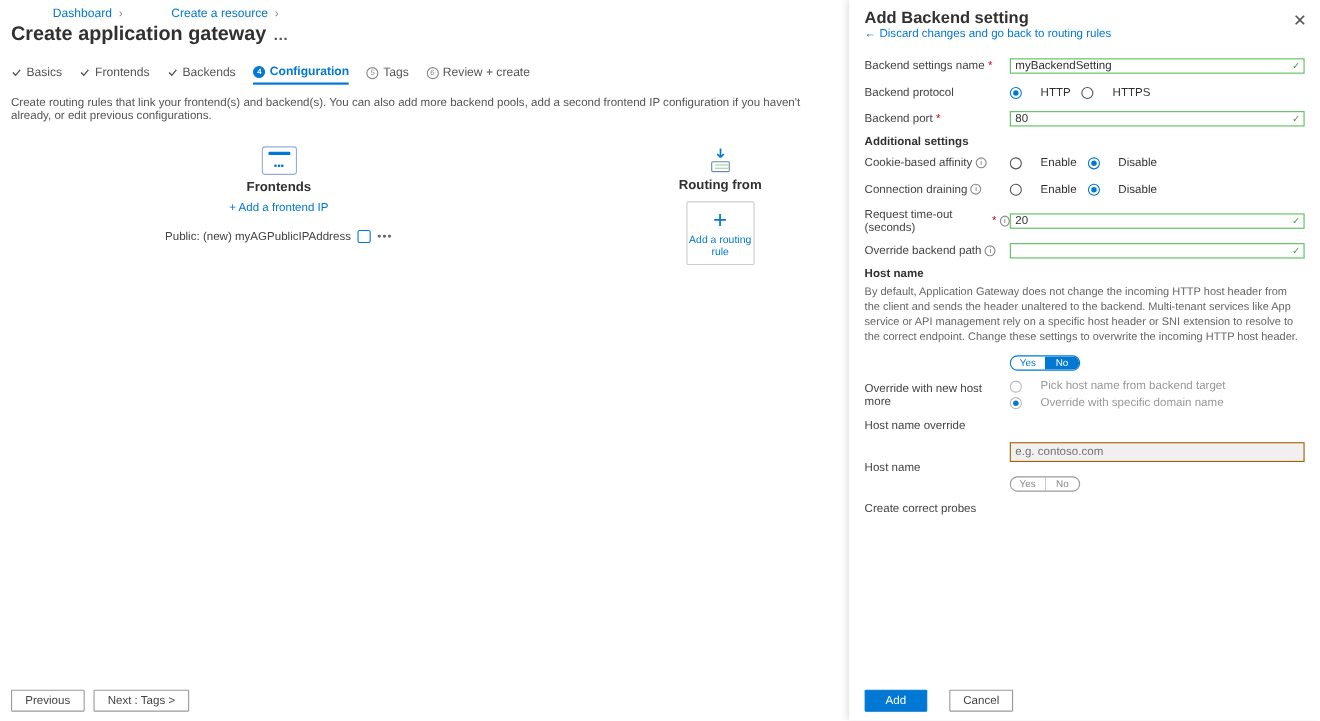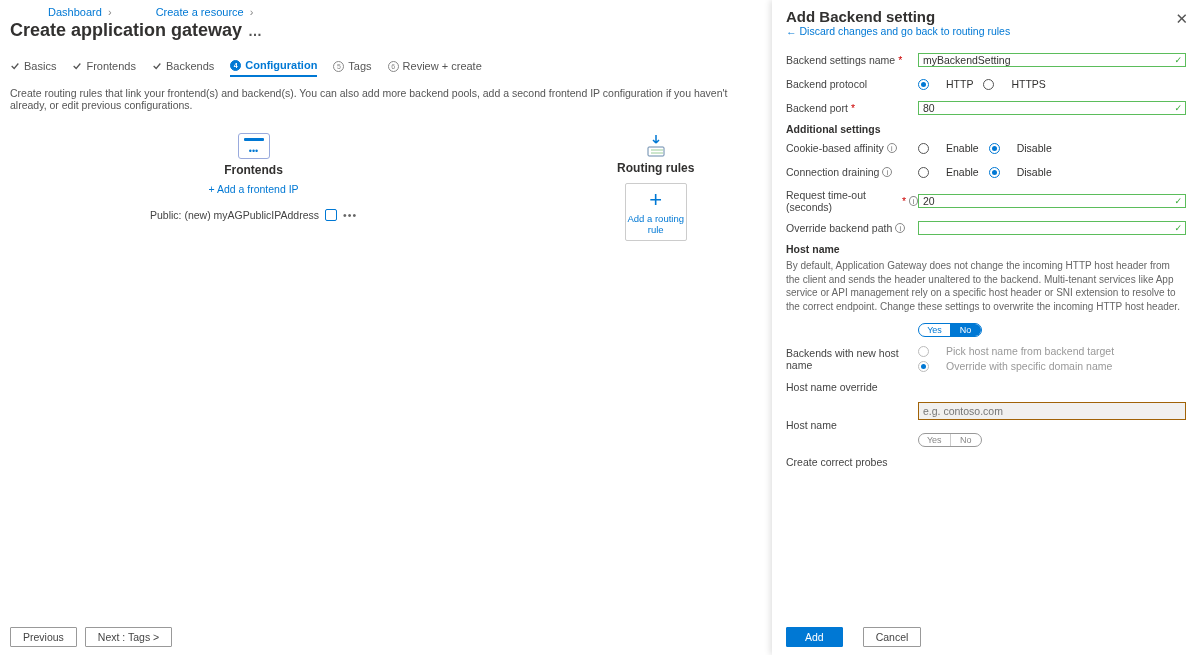--- a/index.html
+++ b/index.html
@@ -130,21 +130,21 @@
 
     <div class="block">
       <div class="rr-icon">
         <svg viewBox="0 0 28 24">
             <path d="M14 2 v8 m0 0 l-3 -3 m3 3 l3 -3" stroke="#0078d4" stroke-width="1.5" fill="none"></path>
             <rect x="6" y="14" width="16" height="9" rx="1" fill="none" stroke="#68a" stroke-width="1"></rect>
             <line x1="9" y1="17" x2="21" y2="17" stroke="#9c9" stroke-width="1"></line>
             <line x1="9" y1="20" x2="21" y2="20" stroke="#9c9" stroke-width="1"></line>
           </svg>
       </div>
-      <h3>Routing rules</h3>
+      <h3>Routing from</h3>
       <div class="rule-card">
         <div class="plus">+</div>
         <div class="lbl">Add a routing rule</div>
       </div>
     </div>
   </div>
 
   <div class="footer">
     <button class="btn">Previous</button>
     <button class="btn">Next : Tags &gt;</button>
@@ -265,21 +265,21 @@
     <div class="flabel"></div>
     <div class="fcontrol">
       <div class="toggle">
         <div class="half yes">Yes</div>
         <div class="half no">No</div>
       </div>
     </div>
   </div>
 
   <div class="frow">
-    <div class="flabel">Backends with new host name</div>
+    <div class="flabel">Override with new host more</div>
     <div class="fcontrol" style="flex-direction:column; align-items:flex-start; gap:3px;">
       <label class="radio" style="color:#999;">
           <span class="rdot" style="border-color:#bbb;"></span>
           <span>Pick host name from backend target</span>
         </label>
       <label class="radio" style="color:#999;">
           <span class="rdot sel" style="border-color:#bbb;"></span>
           <span>Override with specific domain name</span>
         </label>
     </div>

